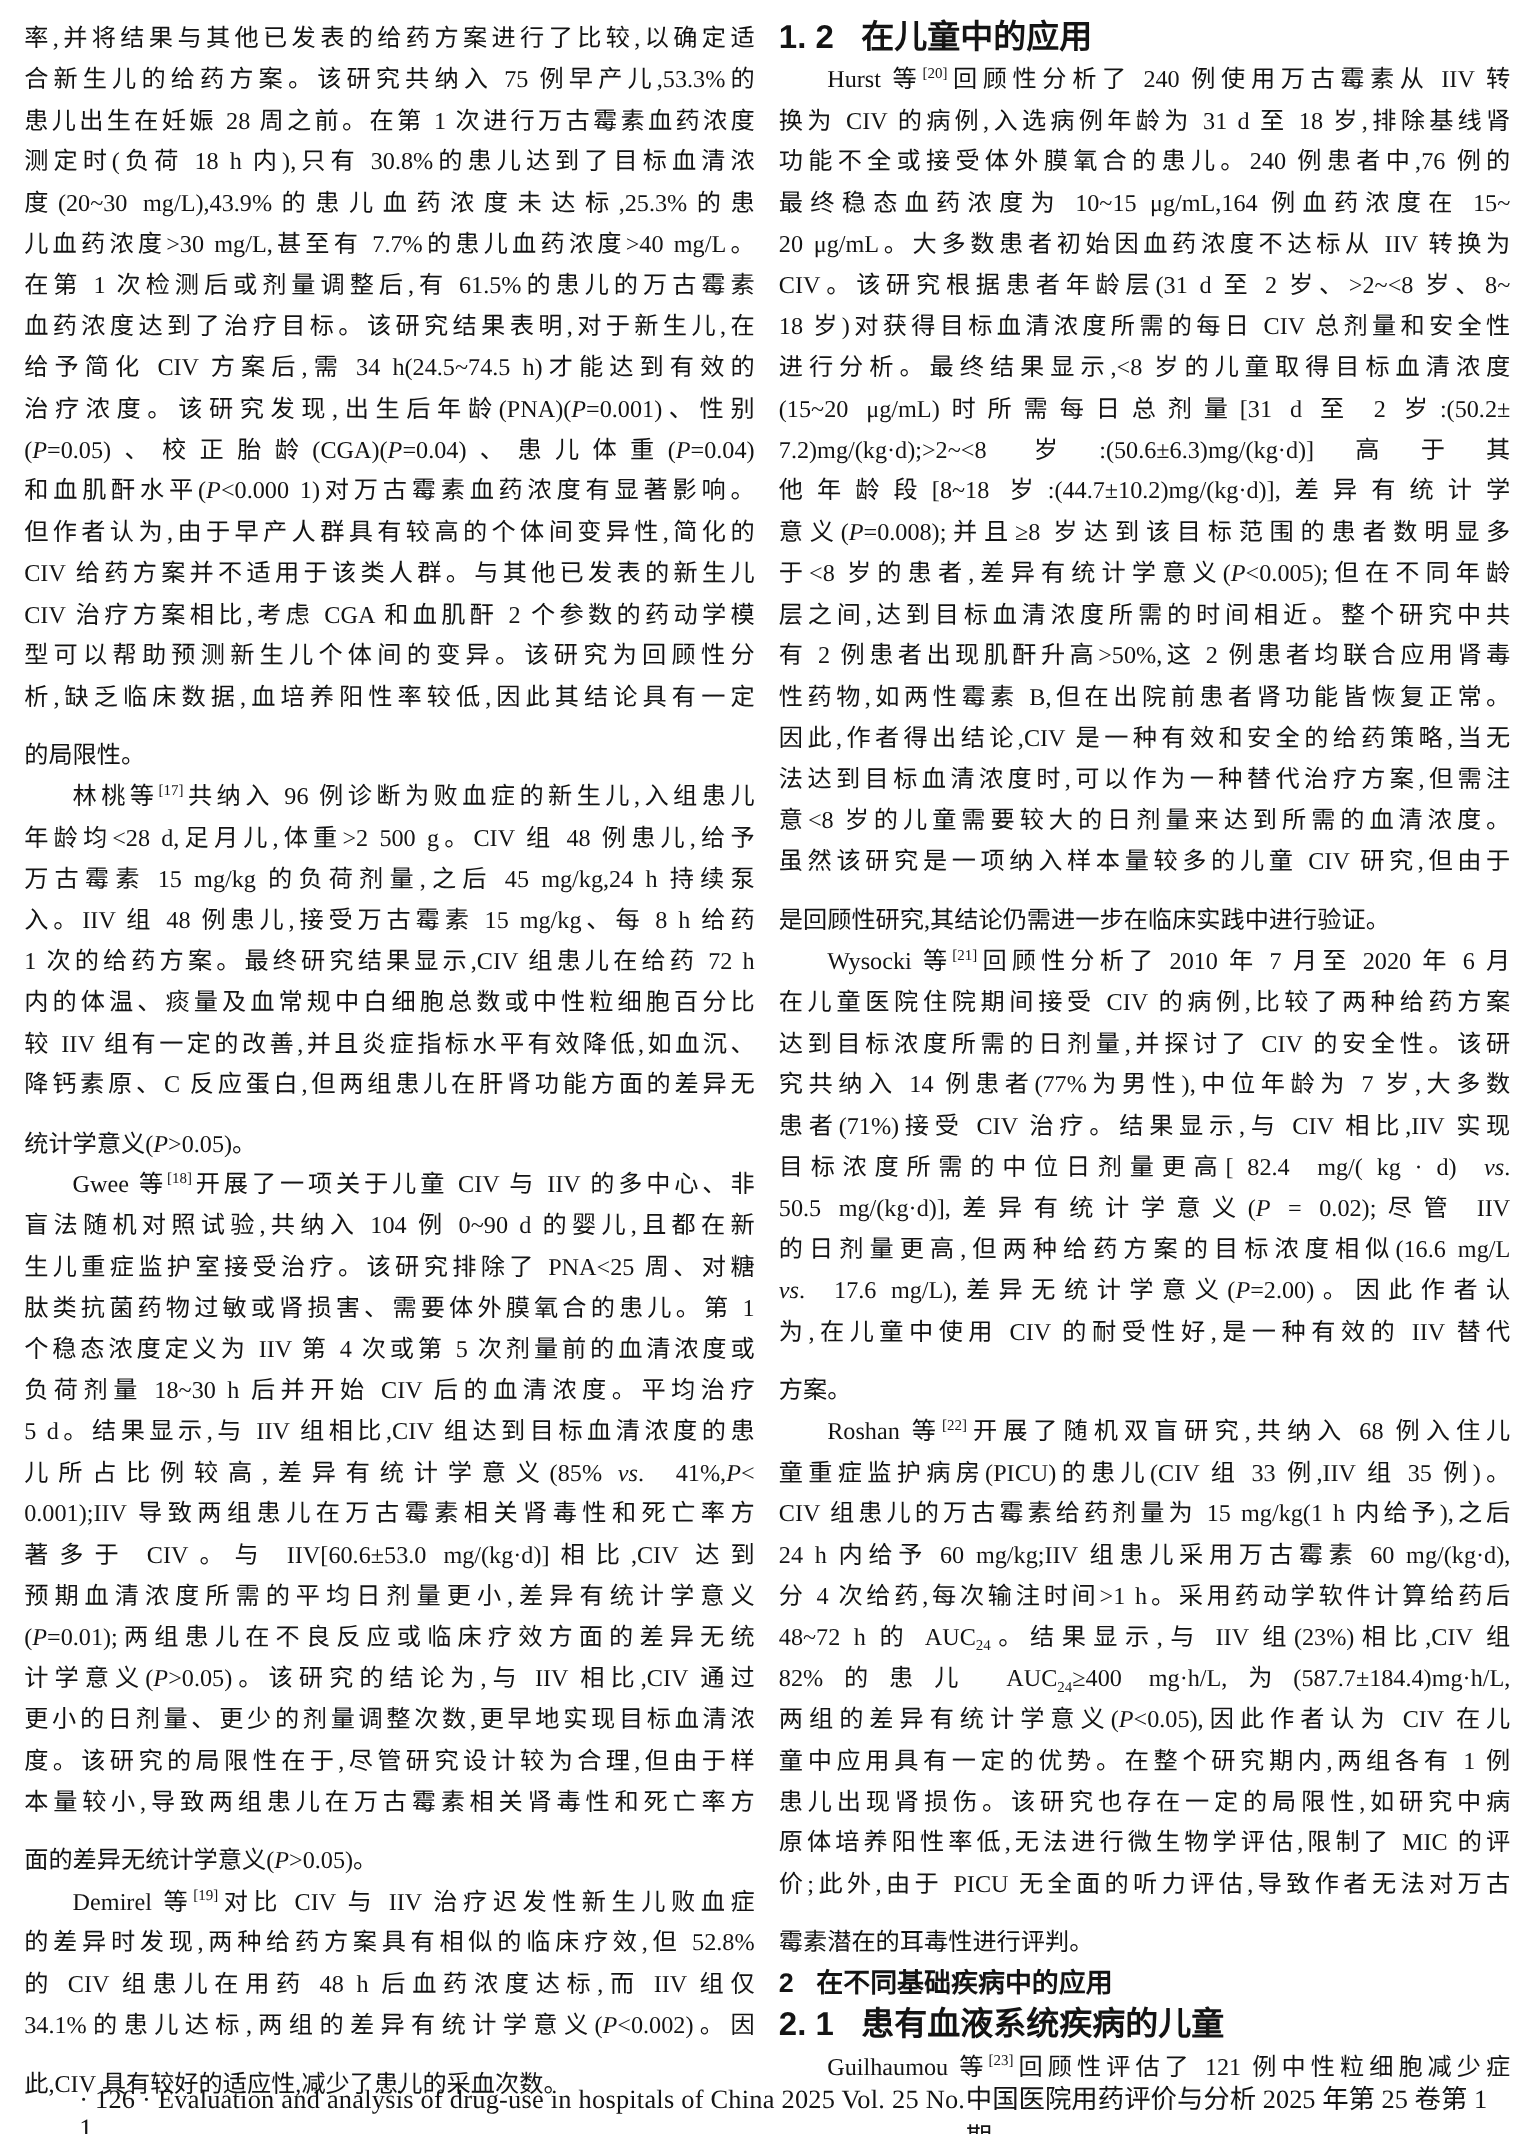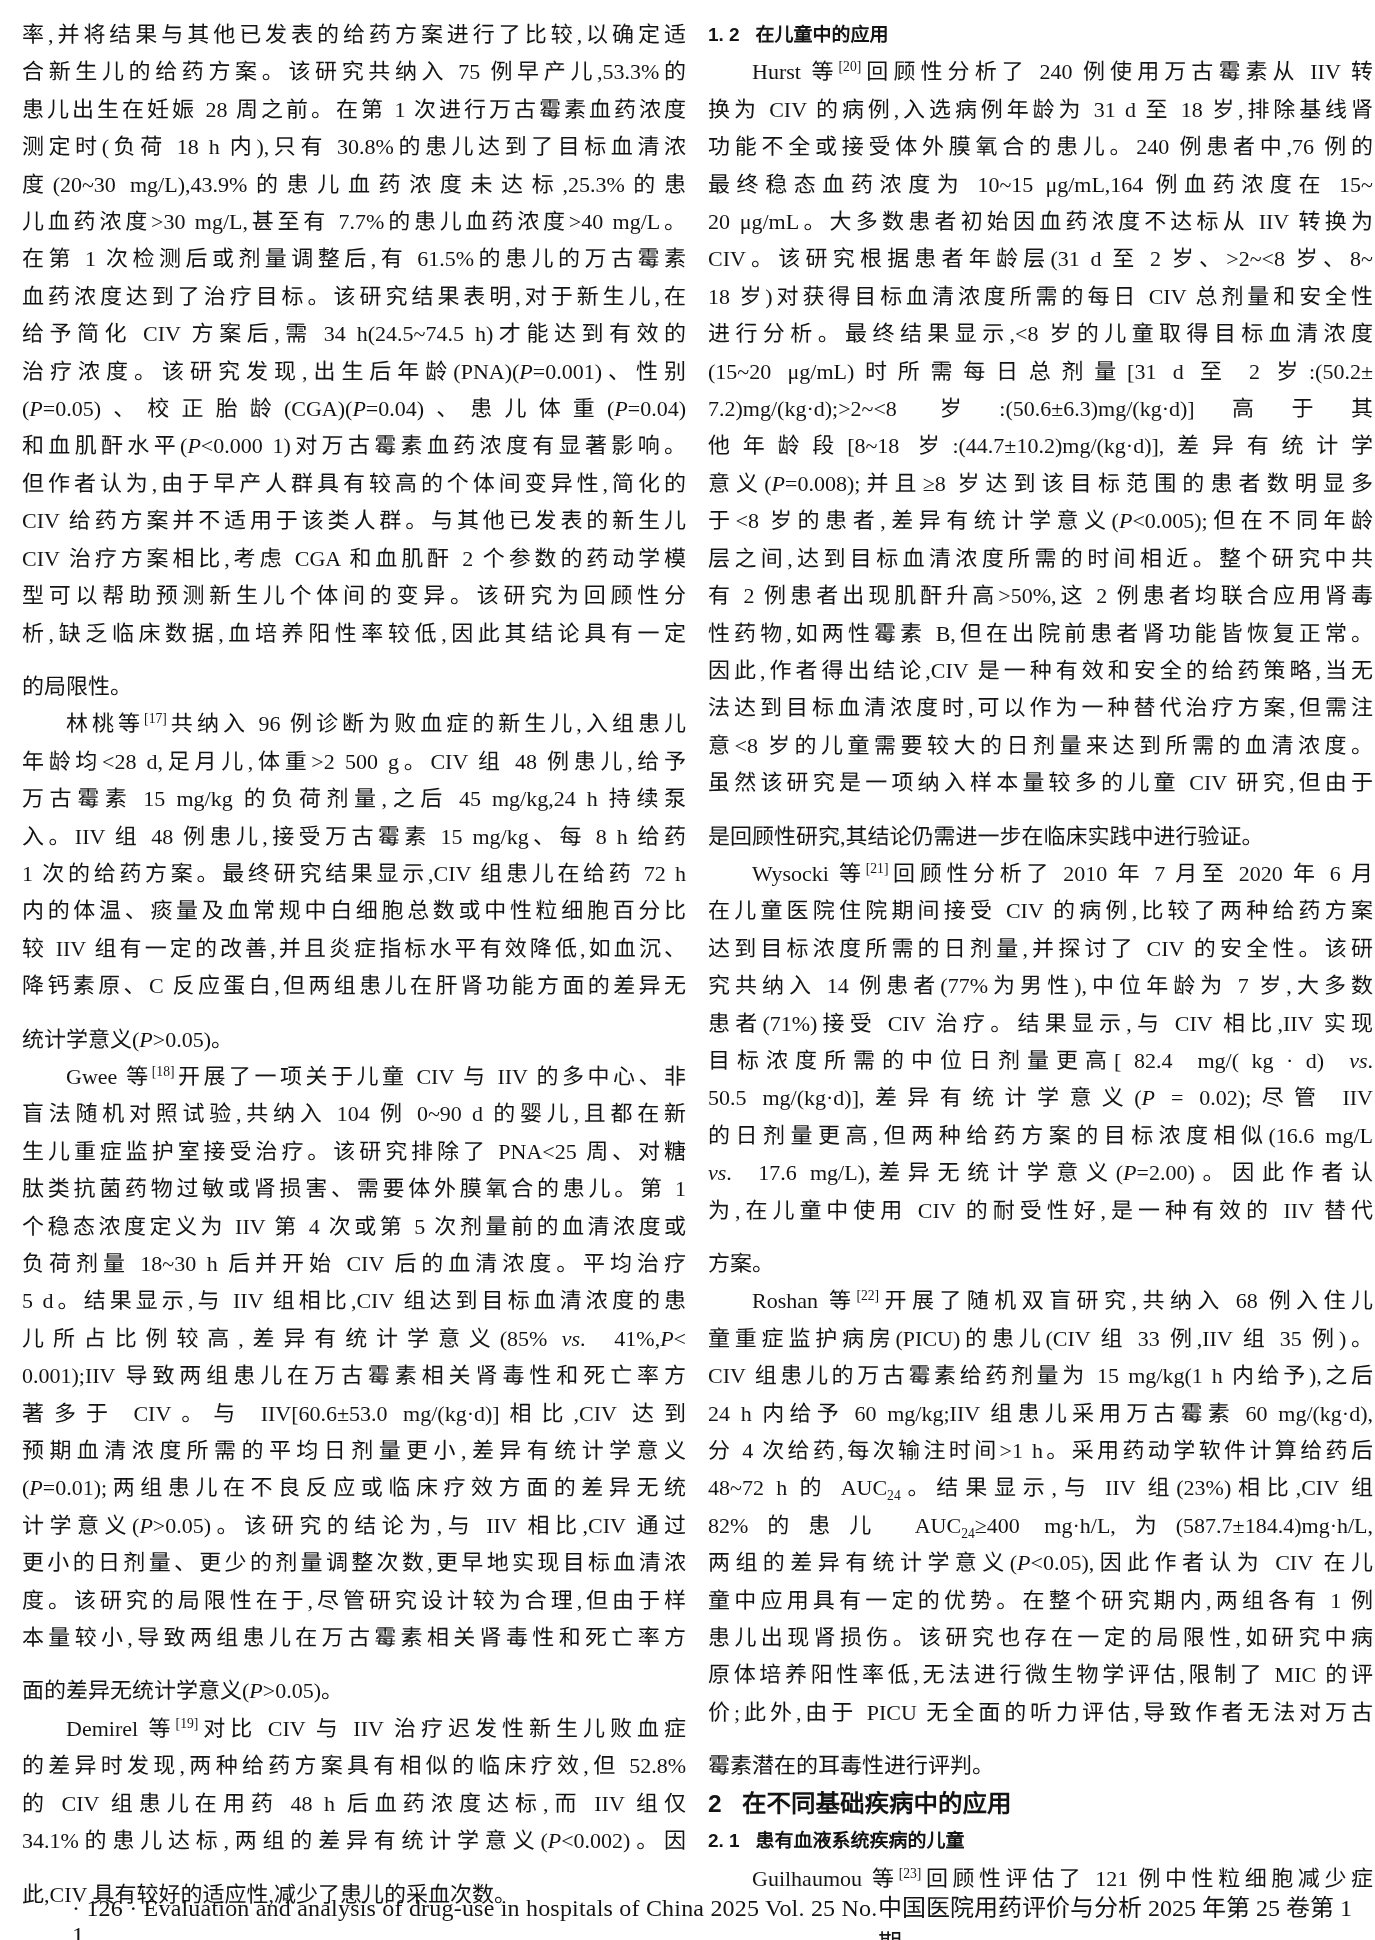--- a/index.html
+++ b/index.html
@@ -17,21 +17,21 @@
     text-align:justify;text-align-last:justify;
     white-space:pre-wrap;
   }
   .line.last{text-align-last:left;margin-top:16px;}
   .line.indent{text-indent:44px;}
   .block.h1 .line,.block.h2 .line{
     font-family:"Liberation Sans","DejaVu Sans",sans-serif;
     font-weight:bold;text-align-last:left;
   }
   .block.h1 .line{font-size:24.5px;}
-  .block.h2 .line{font-size:19px;}
+  .block.h2 .line{font-size:30px;}
   sup,sub{font-size:0.62em;line-height:0;}
   i{font-style:italic;}
   .footer{
     position:absolute;left:24px;right:4px;top:1888px;
     display:flex;justify-content:space-between;align-items:baseline;
   }
   .footer-left{font-size:24px;letter-spacing:0.2px;margin-left:48px;}
   .footer-right{font-size:24px;}
 </style>
 </head>

